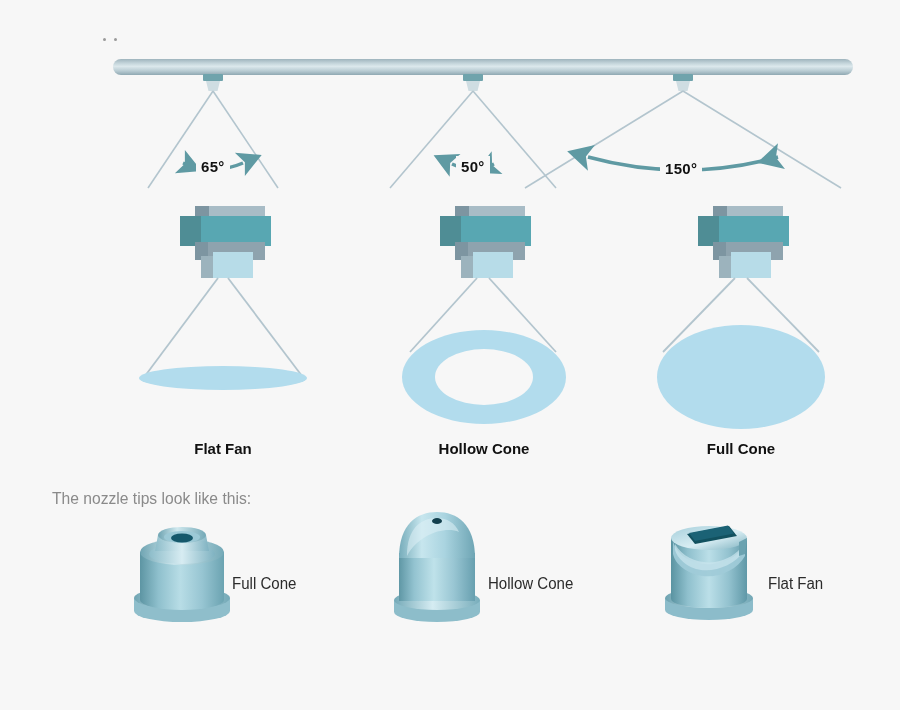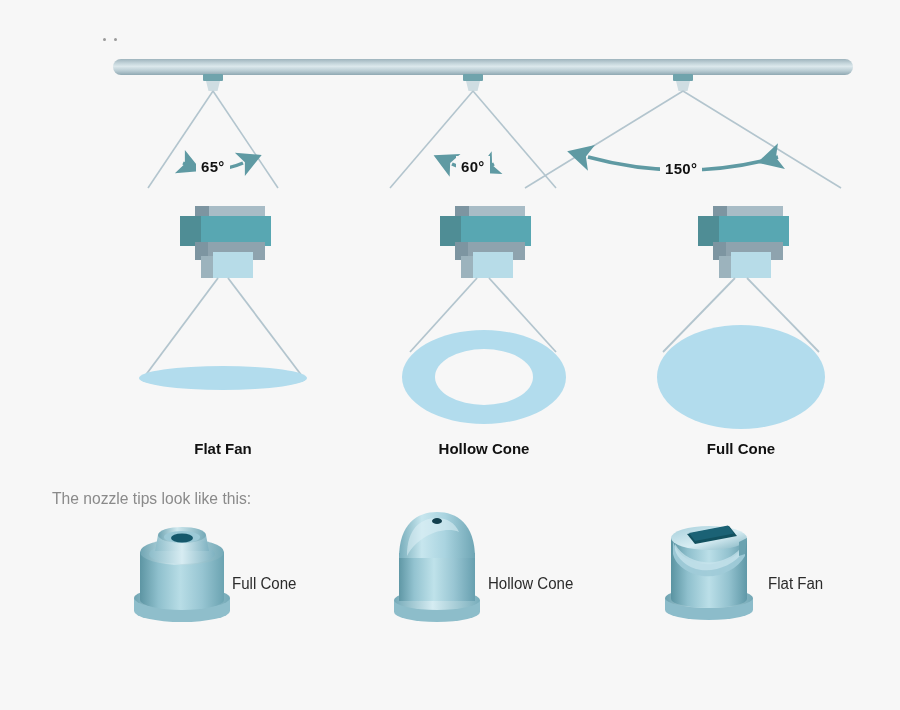--- a/index.html
+++ b/index.html
@@ -193,21 +193,21 @@
     </defs>
 
     <path d="M 243,163 Q 213,176 183,163" stroke="#5f9aa3" stroke-width="3.4" fill="none" marker-start="url(#ah-l)" marker-end="url(#ah-r)"></path>
 
     <path d="M 452,164 Q 473,174 494,164" stroke="#5f9aa3" stroke-width="3.4" fill="none" marker-start="url(#ah-l)" marker-end="url(#ah-r)"></path>
 
     <path d="M 588,157 Q 683,183 778,157" stroke="#5f9aa3" stroke-width="3.6" fill="none" marker-start="url(#ah-l)" marker-end="url(#ah-r)"></path>
   </svg>
 
   <div class="angle-label" style="left:196px; top:156px; font-size:15px;">65°</div>
-  <div class="angle-label" style="left:456px; top:156px; font-size:15px;">60°</div>
+  <div class="angle-label" style="left:456px; top:156px; font-size:15px;">50°</div>
   <div class="angle-label" style="left:660px; top:158px; font-size:15px;">150°</div>
 
   <div class="nozzle">
     <div class="nz-topbar" style="left:195px; top:206px; width:70px; height:18px;"></div>
     <div class="nz-darktab" style="left:195px; top:206px; width:14px; height:18px;"></div>
     <div class="nz-leftblock" style="left:180px; top:216px; width:24px; height:30px;"></div>
     <div class="nz-mainbar" style="left:201px; top:216px; width:70px; height:30px;"></div>
     <div class="nz-midgray" style="left:195px; top:242px; width:70px; height:18px;"></div>
     <div class="nz-darktab" style="left:195px; top:242px; width:13px; height:18px;"></div>
     <div class="nz-stem" style="left:201px; top:256px; width:14px; height:22px;"></div>

